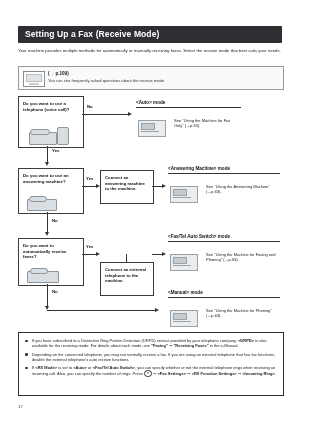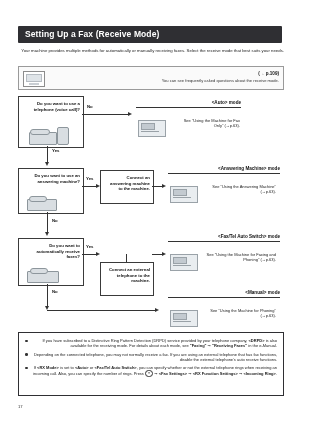--- a/index.html
+++ b/index.html
@@ -7,21 +7,20 @@
     width:300px;height:424px;
     background:#ffffff;
     font-family:"Liberation Sans", sans-serif;
     color:#1a1a1a;
     position:relative;
     overflow:hidden;
   }
   .page{
     position:absolute;inset:0;
     padding:0;
-    text-align:right;
   }
   
   .titlebar{
     position:absolute;left:18px;top:26px;width:264px;height:17px;
     background:#2f2f33;
     border-radius:1px;
   }
   .titlebar .tl{
     position:absolute;left:7px;top:3px;
     color:#fff;font-size:8.5px;font-weight:bold;letter-spacing:.1px;

